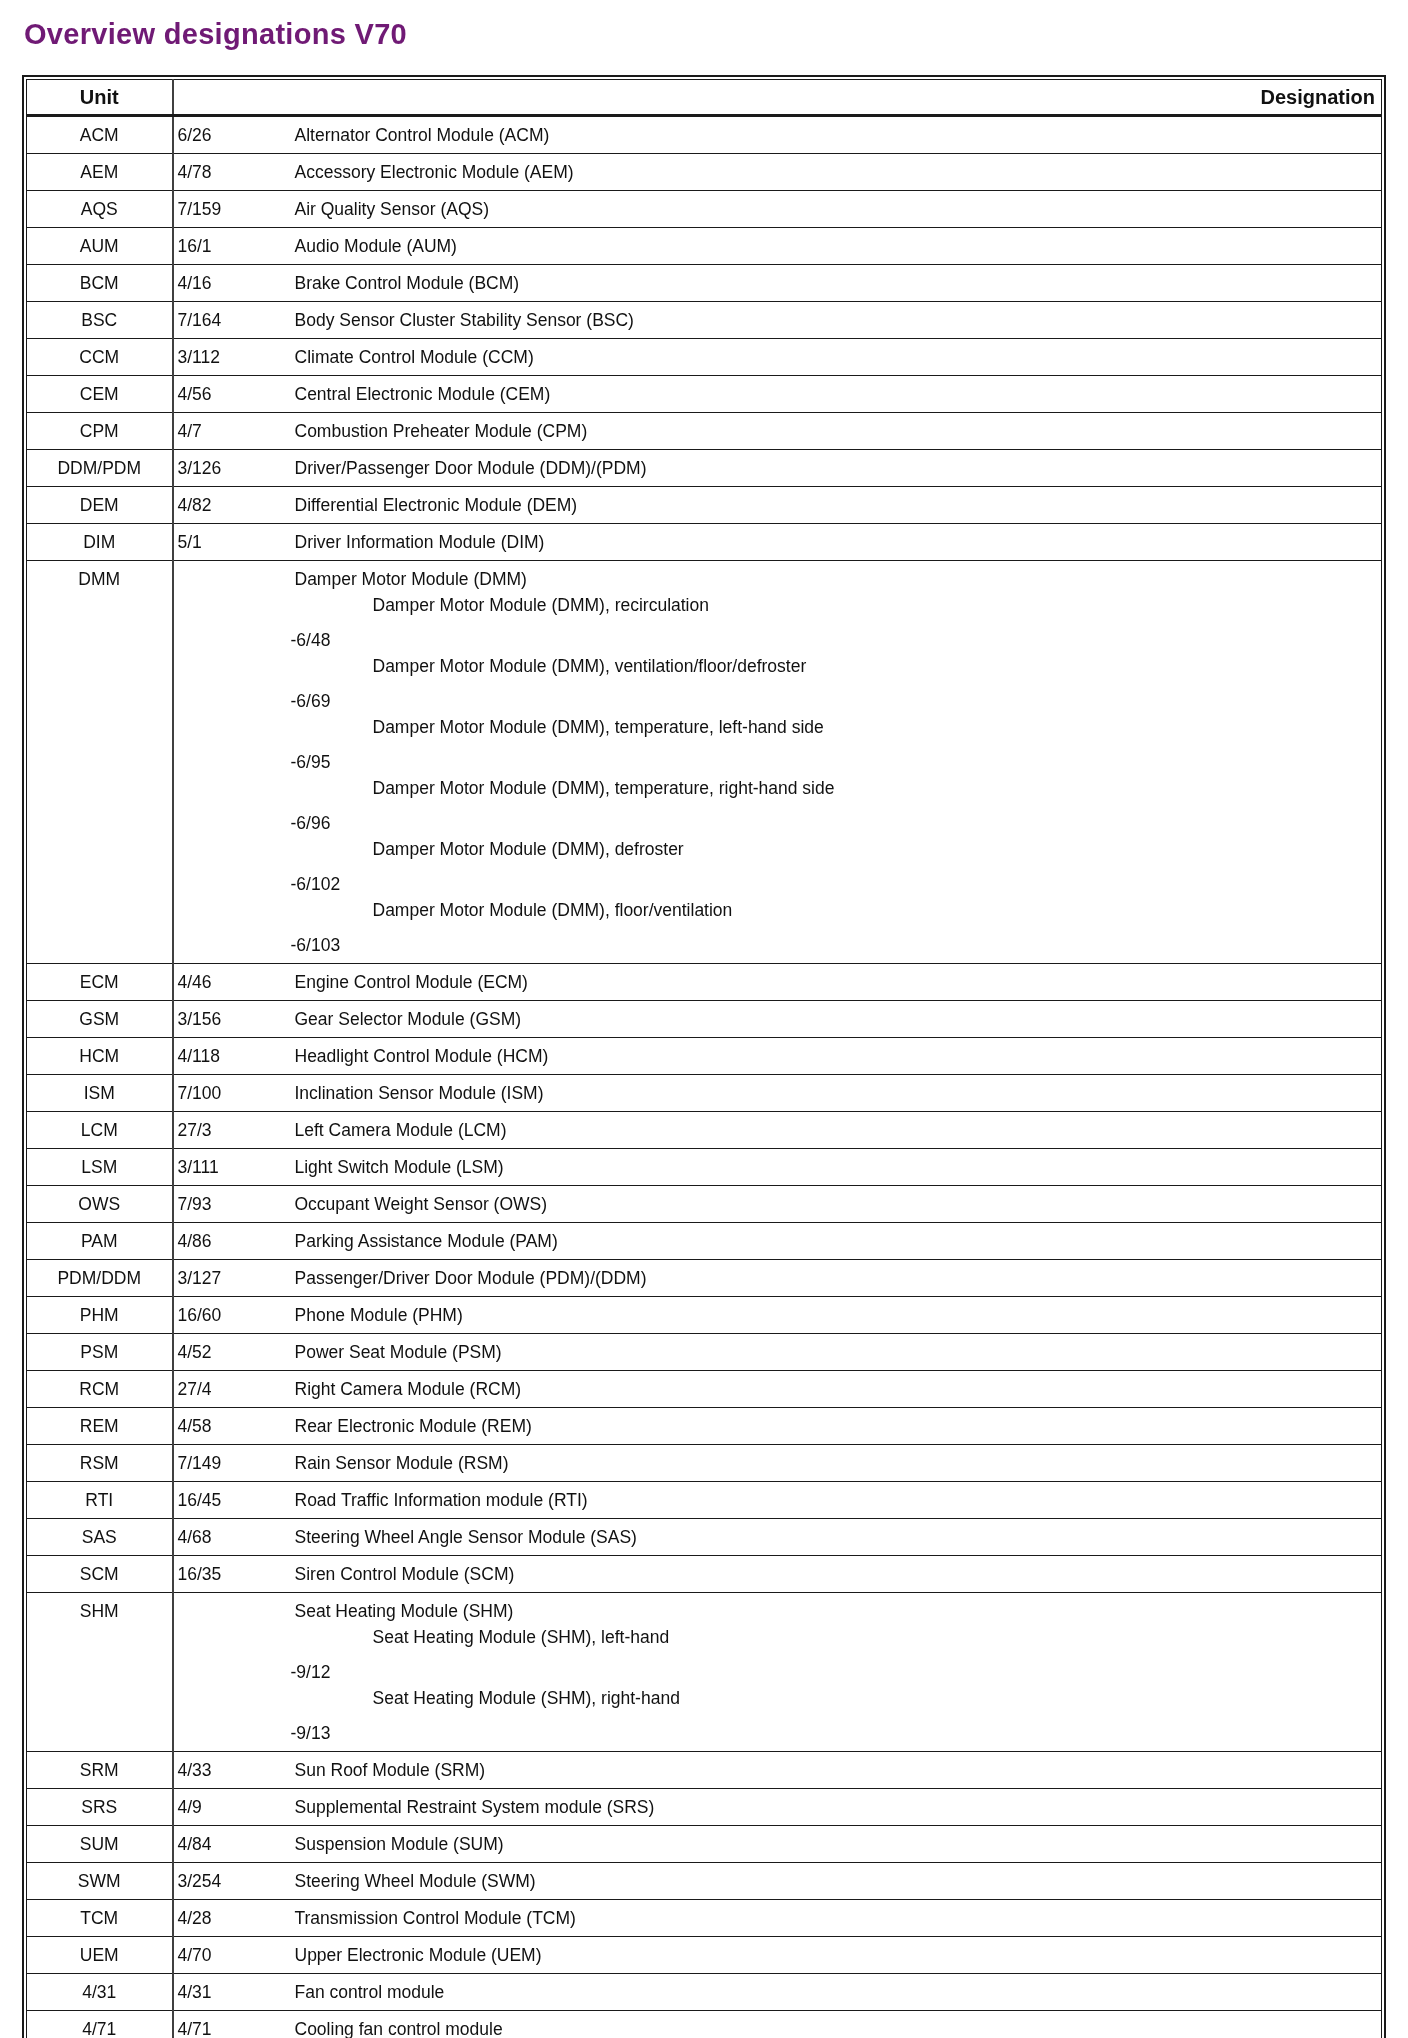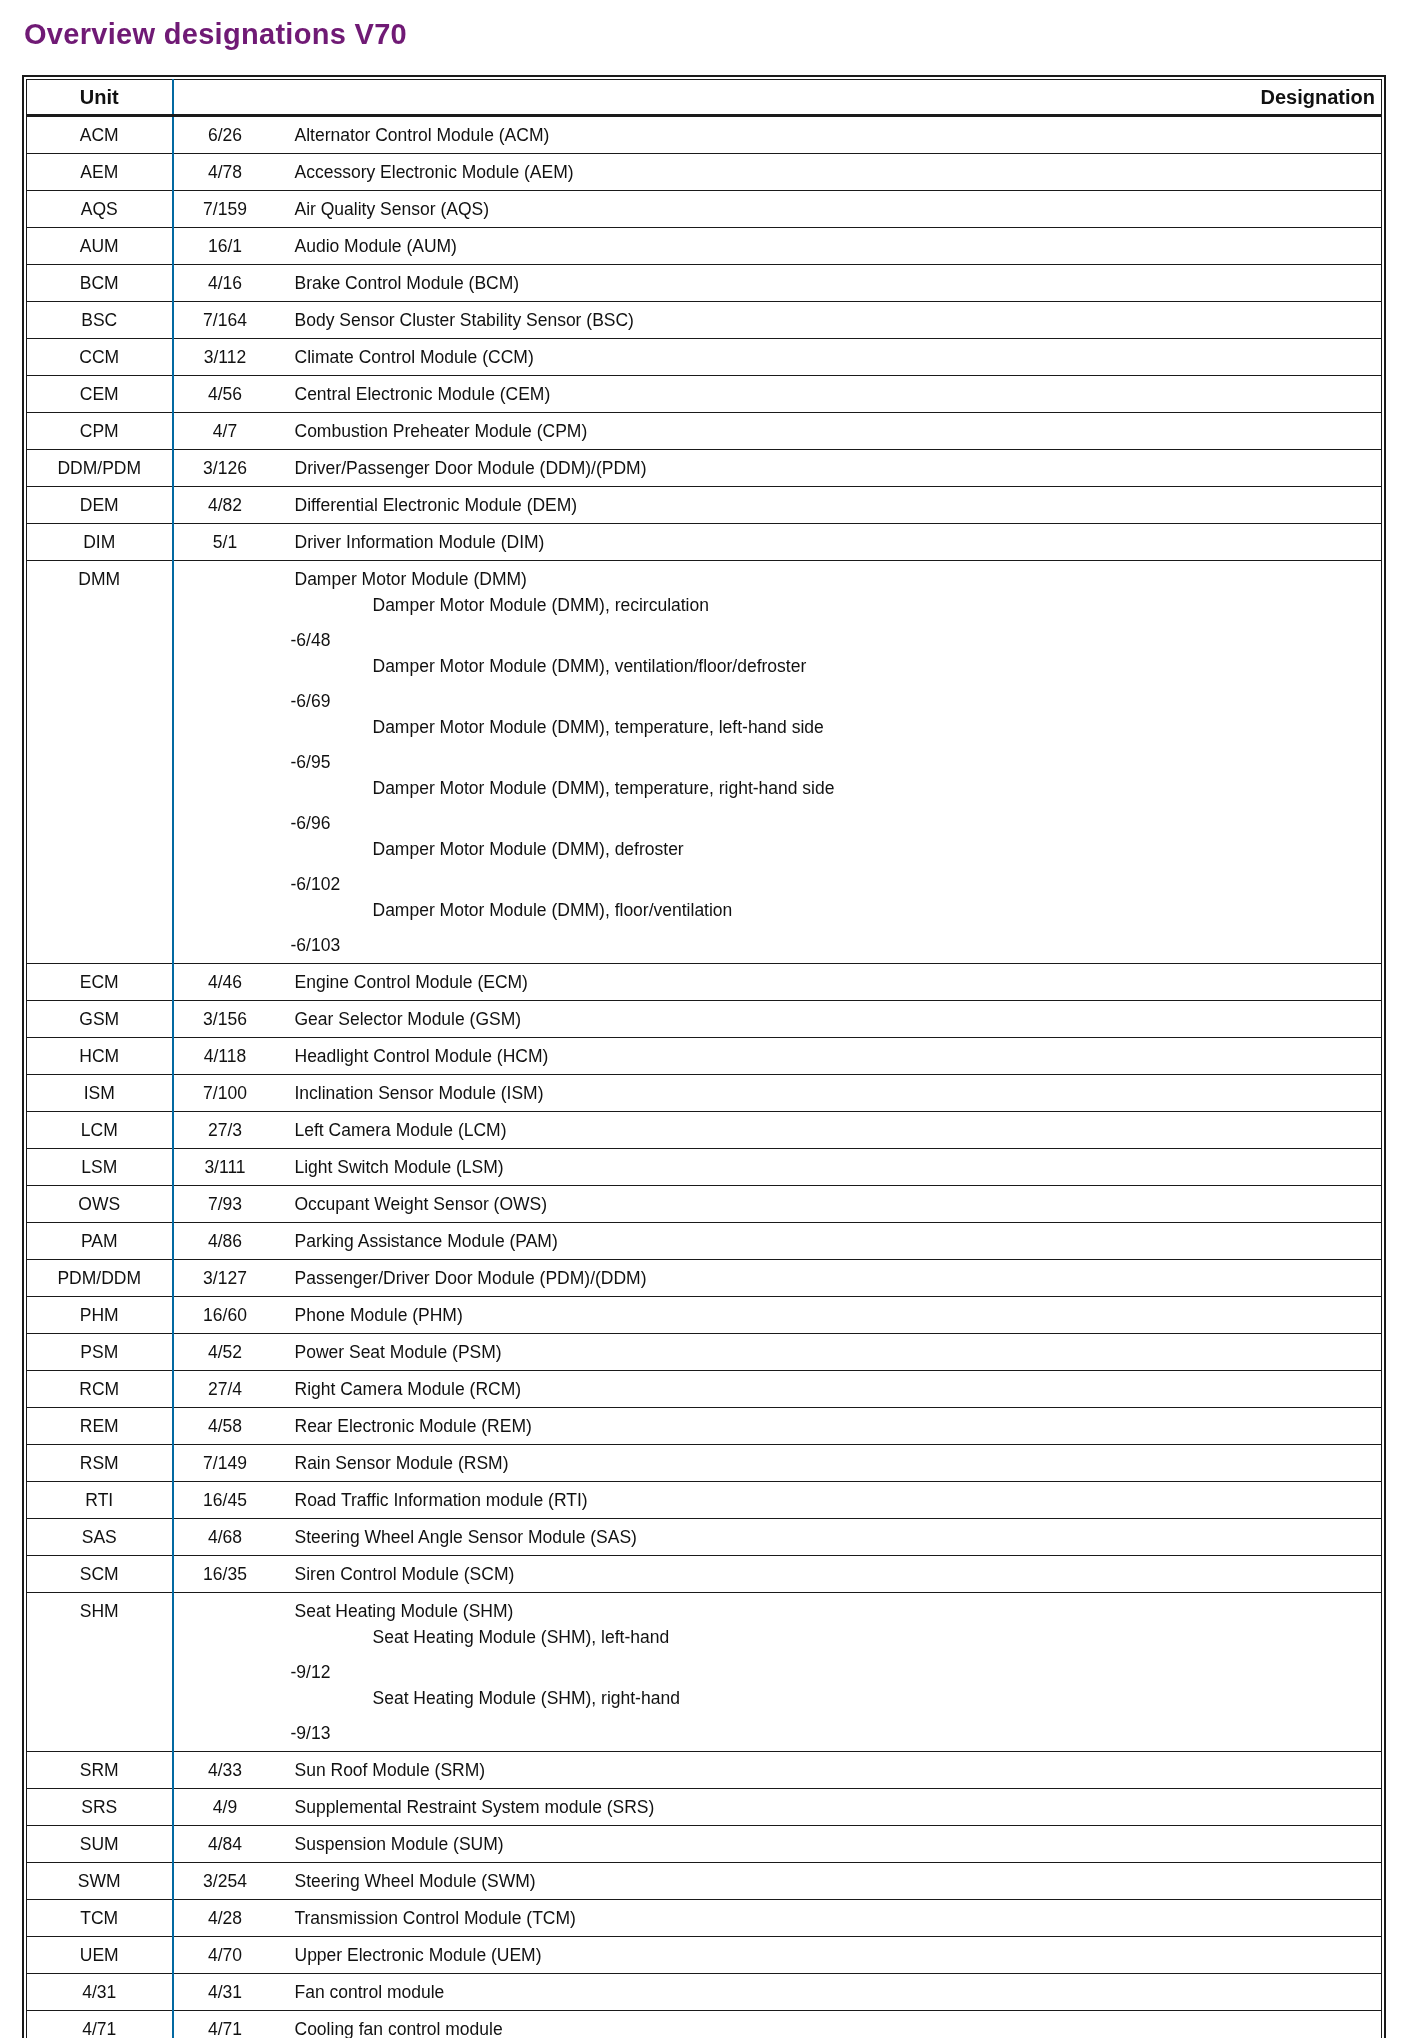--- a/index.html
+++ b/index.html
@@ -48,29 +48,29 @@
     font-weight: bold;
     border-top: none;
     border-bottom: 3px solid #1a1a1a;
     padding-top: 4px;
     padding-bottom: 4px;
   }
   col.col-unit { width: 146px; }
   col.col-code { width: 98px; }
   .unit-cell, th.unit-header {
     text-align: center;
-    border-right: 2px solid #0369a1;
+    border-right: 2px solid #404040;
   }
   th.designation-header {
     text-align: right;
     padding-left: 12px;
   }
   .code-cell {
-    text-align: center;
-    padding-left: 12px;
+    text-align: left;
+    padding-left: 4px;
   }
   .desc-cell {
     text-align: left;
     padding-left: 4px;
     padding-right: 10px;
   }
   .desc-main { line-height: 26px; margin-left: 20px; }
   .sub-row {
     display: flex;
     padding-left: 16px;

